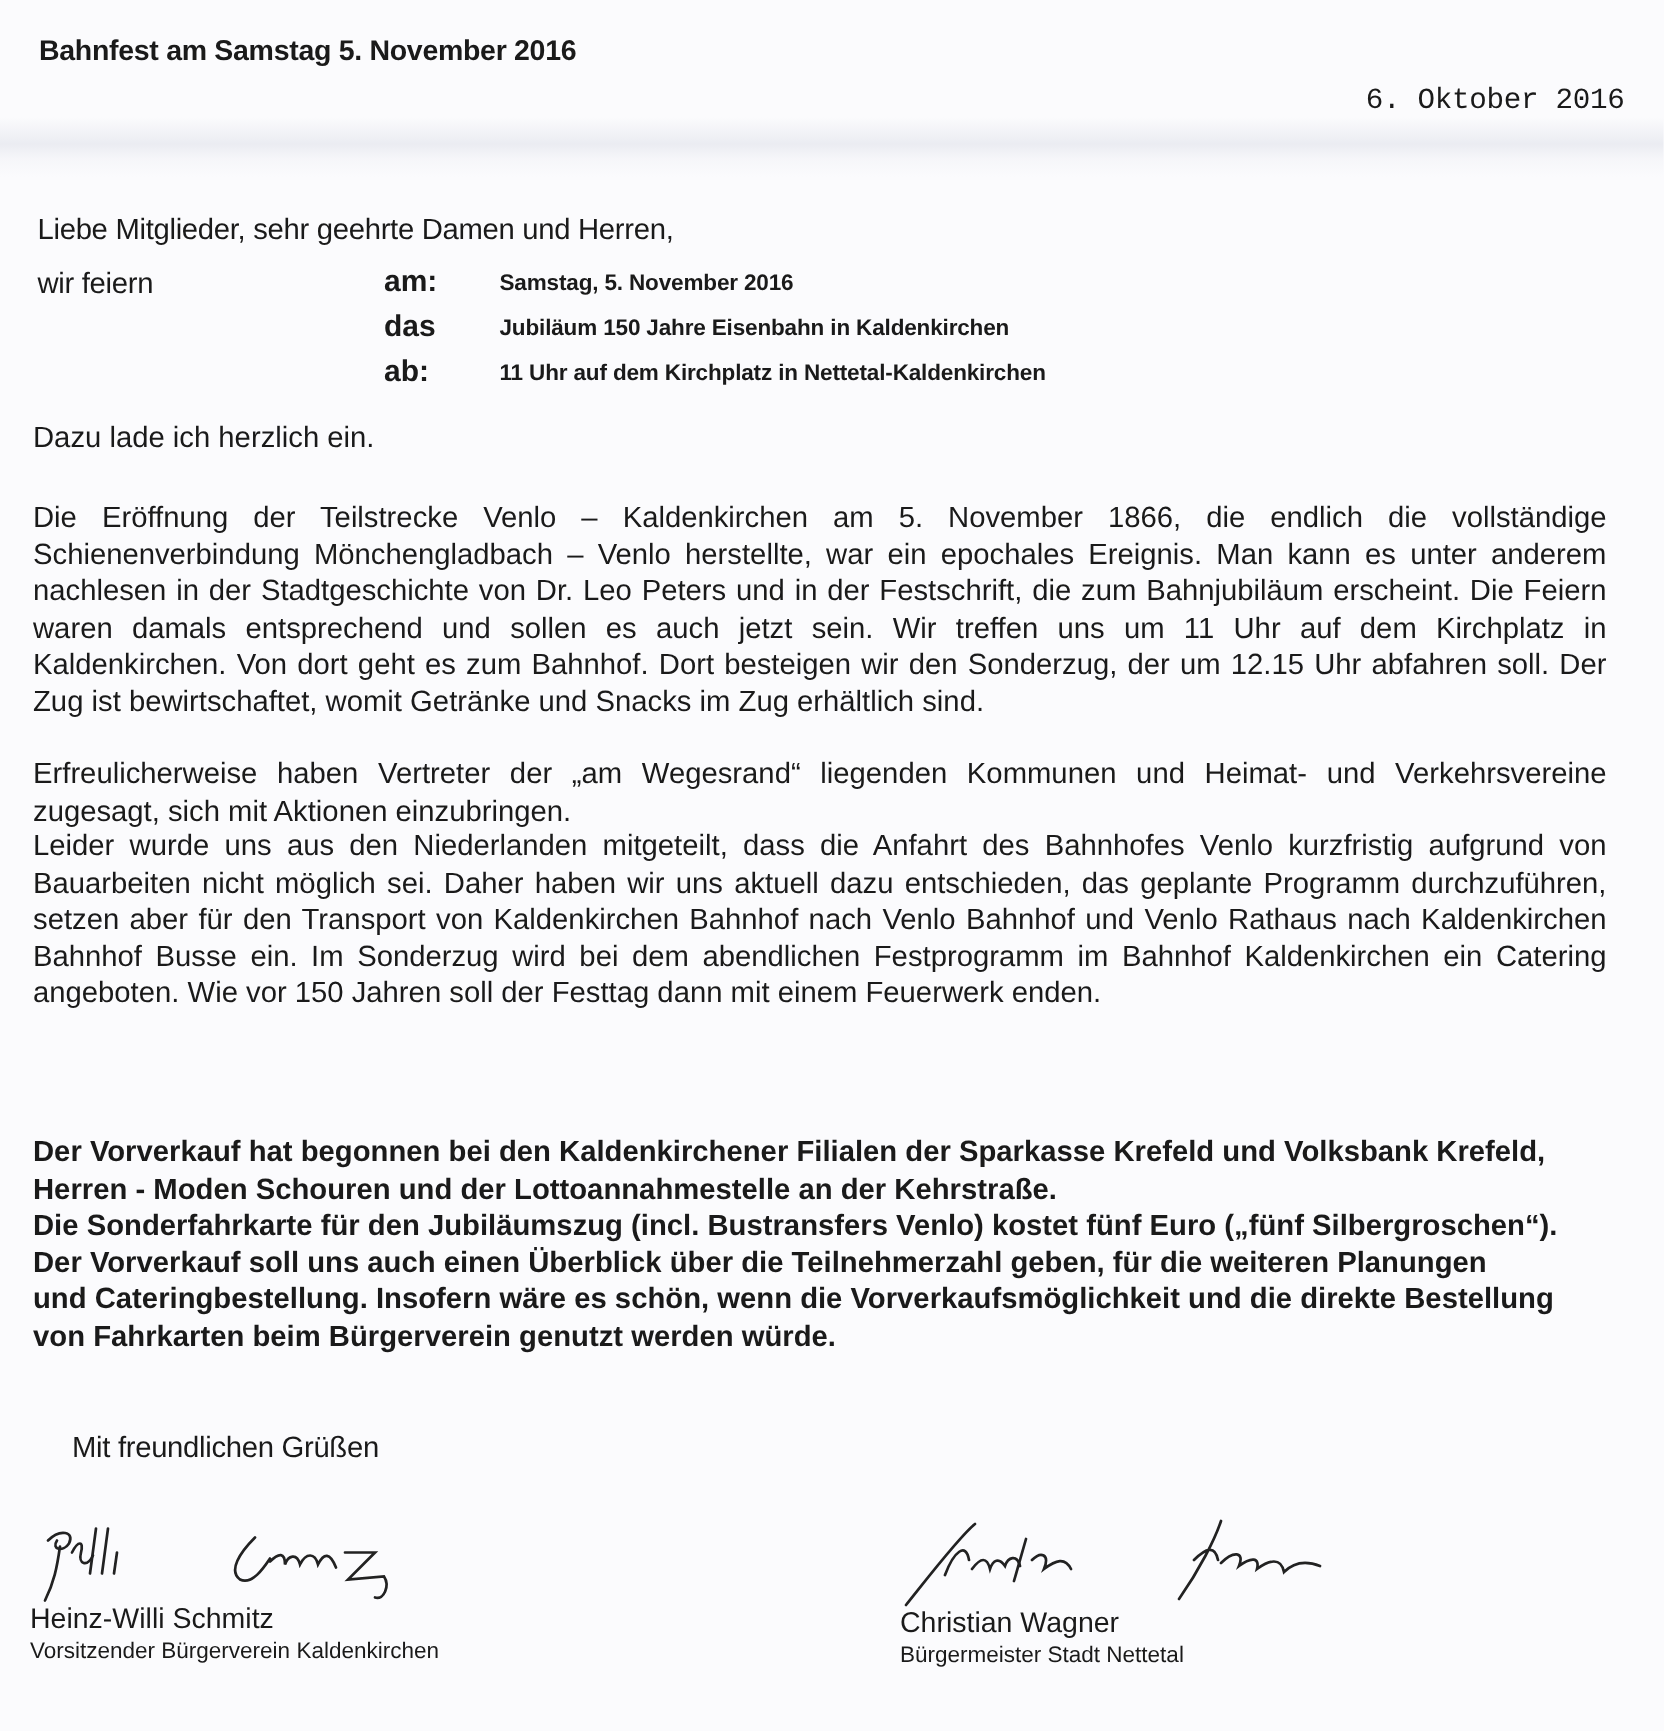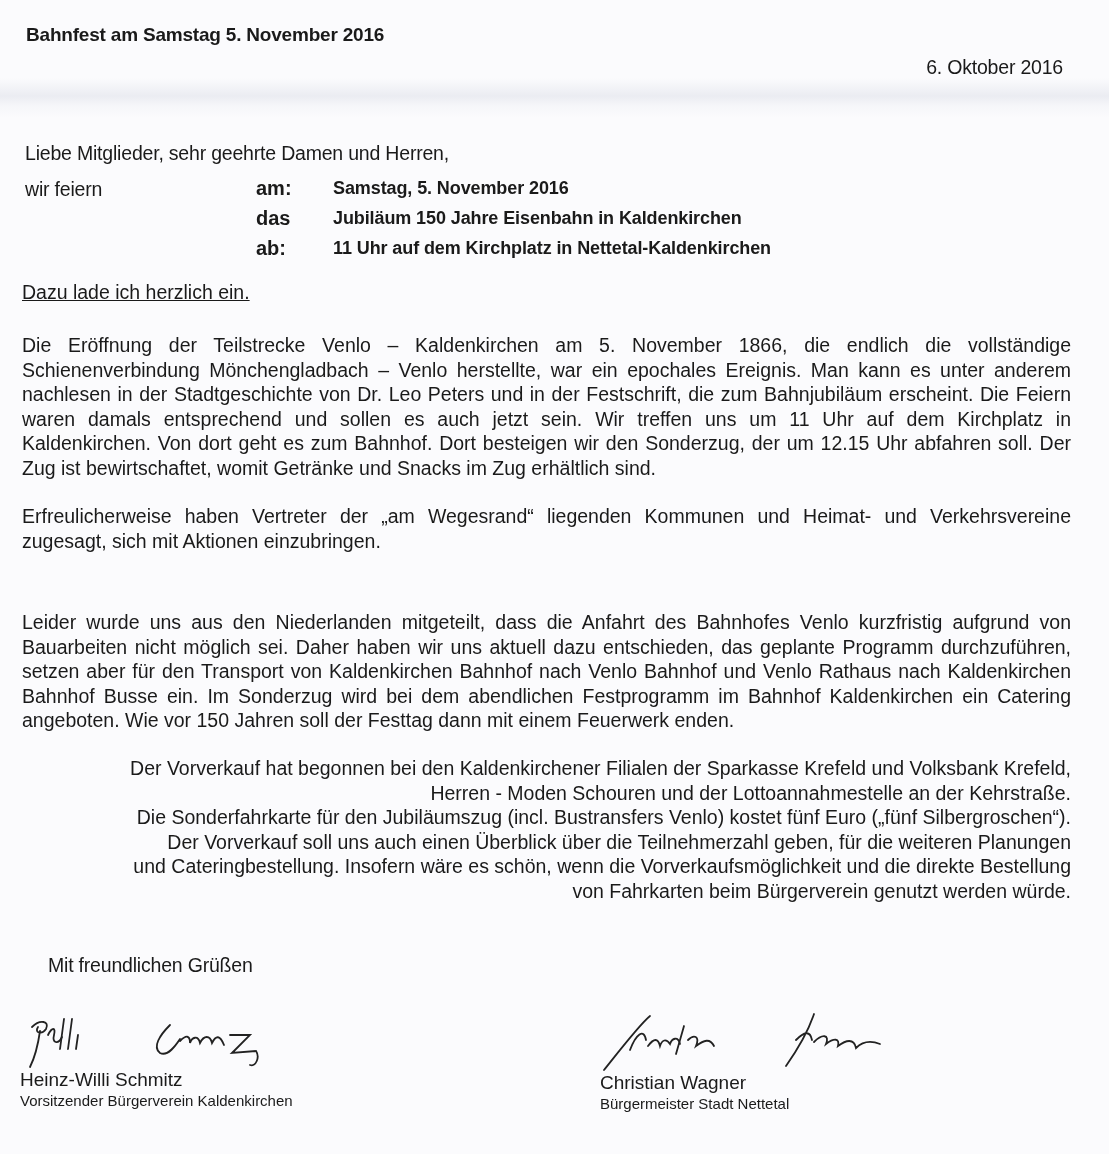--- a/index.html
+++ b/index.html
@@ -10,33 +10,33 @@
     color: #1a1a1a;
     position: relative;
   }
   .page { position: absolute; inset: 0; }
   .fold {
     position: absolute; left: 0; top: 78px; width: 1109px; height: 40px;
     background: linear-gradient(180deg, rgba(220,222,230,0) 0%, rgba(215,218,228,0.45) 45%, rgba(225,227,235,0.2) 70%, rgba(255,255,255,0) 100%);
   }
   .t { position: absolute; white-space: nowrap; font-size: 19.5px; line-height: 26px; letter-spacing: -0.2px; }
   .title { left: 26px; top: 22px; font-size: 19px; font-weight: bold; }
-  .date { right: 46px; top: 54px; }
+  .date { right: 26px; top: 54px; font-family: Liberation Mono, monospace; }
   .salutation { left: 25px; top: 98px; margin-top: 42px; }
   .intro { left: 25px; top: 146px; margin-top: 30px; }
   .event { position: absolute; left: 256px; top: 173px; }
   .event-row { display: flex; height: 30px; align-items: center; }
   .event-row .lbl { width: 77px; font-size: 20px; font-weight: bold; }
-  .event-row .val { font-size: 18px; font-weight: bold; letter-spacing: -0.1px; text-align: center; }
+  .event-row .val { font-size: 15px; font-weight: bold; letter-spacing: -0.1px; text-align: center; }
   .para { position: absolute; left: 22px; width: 1049px; font-size: 19.5px; line-height: 24.5px; text-align: justify; }
-  .p-invite { top: 280px; text-decoration: underline; }
+  .p-invite { top: 280px; }
   .p1 { top: 333px; }
   .p2 { top: 504px; }
-  .p3 { top: 610px; }
-  .p4 { top: 756px; text-align: right; }
+  .p3 { top: 552px; }
+  .p4 { top: 756px; text-align: left; font-weight: bold; }
   .closing { left: 20px; top: 952px; margin-left: 28px; }
   .sig { position: absolute; }
   .sig-left { left: 20px; top: 1005px; }
   .sig-right { left: 600px; top: 1010px; }
   .sig svg { display: block; }
   .sig-name { font-size: 19px; line-height: 22px; }
   .sig-role { font-size: 15px; line-height: 20px; }
 </style>
 </head>
 <body>

